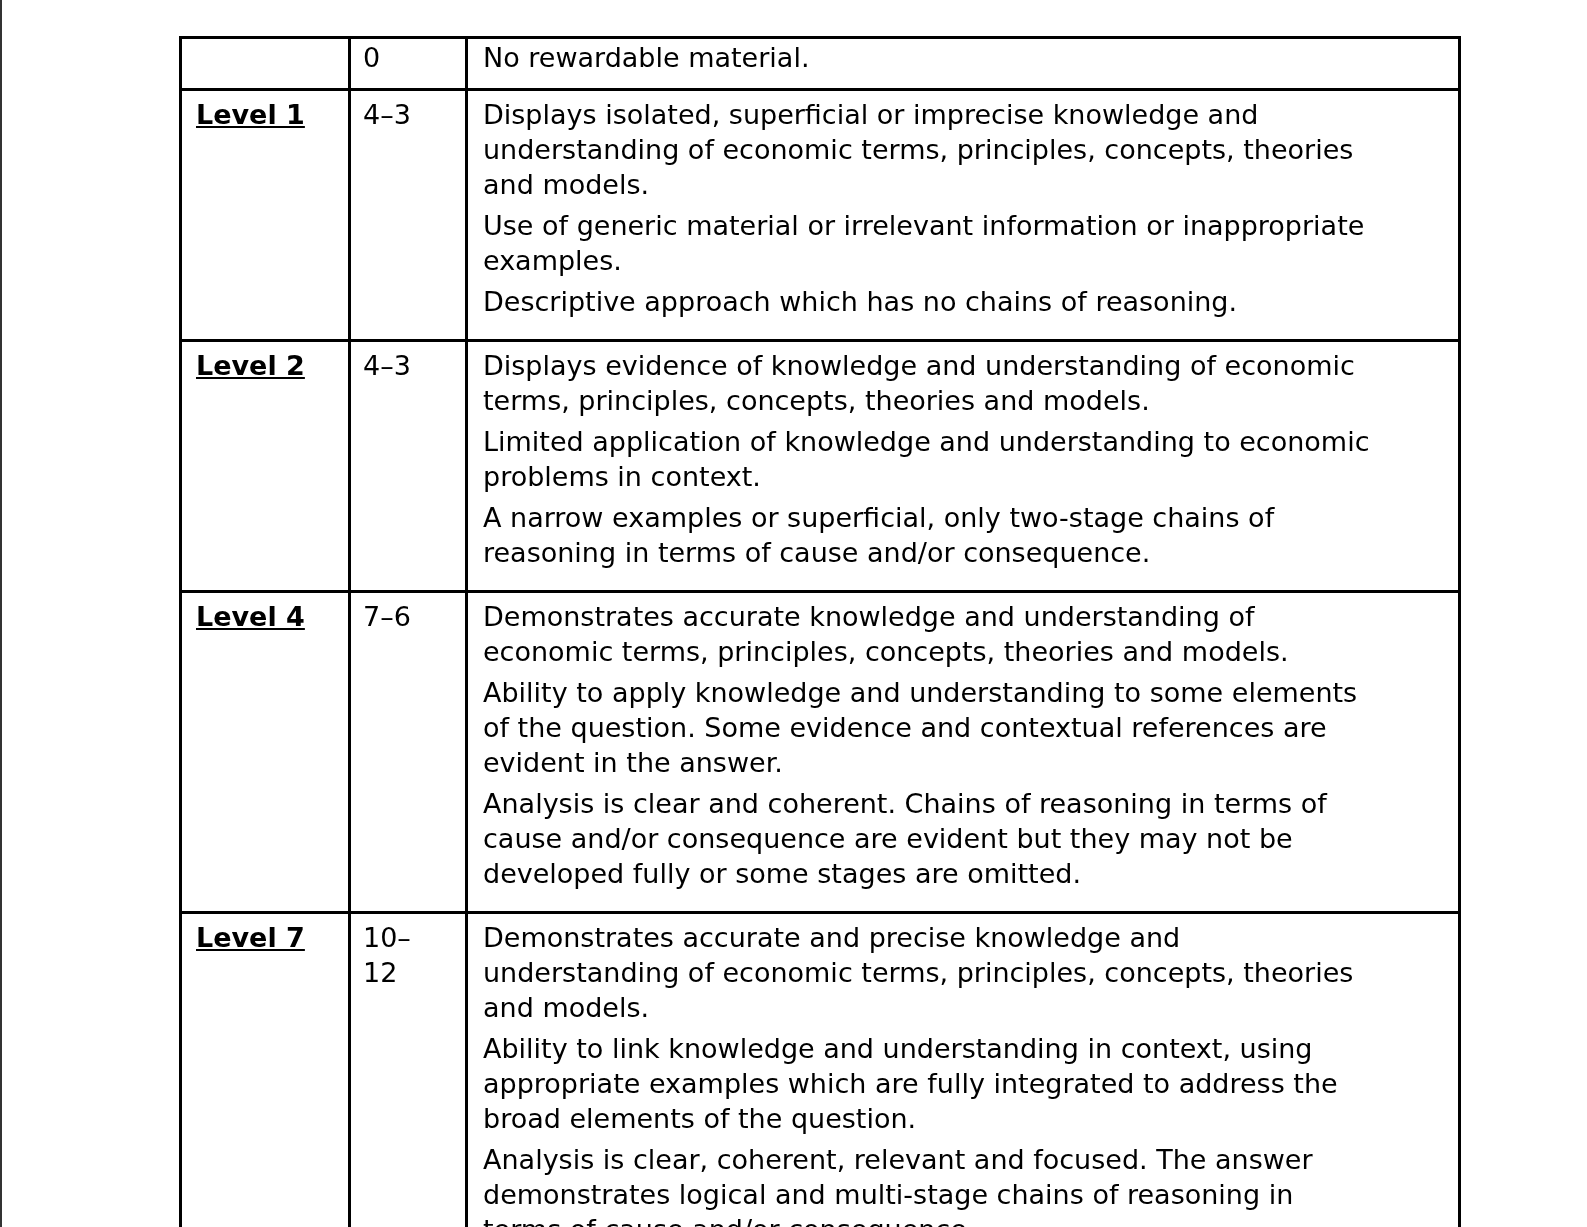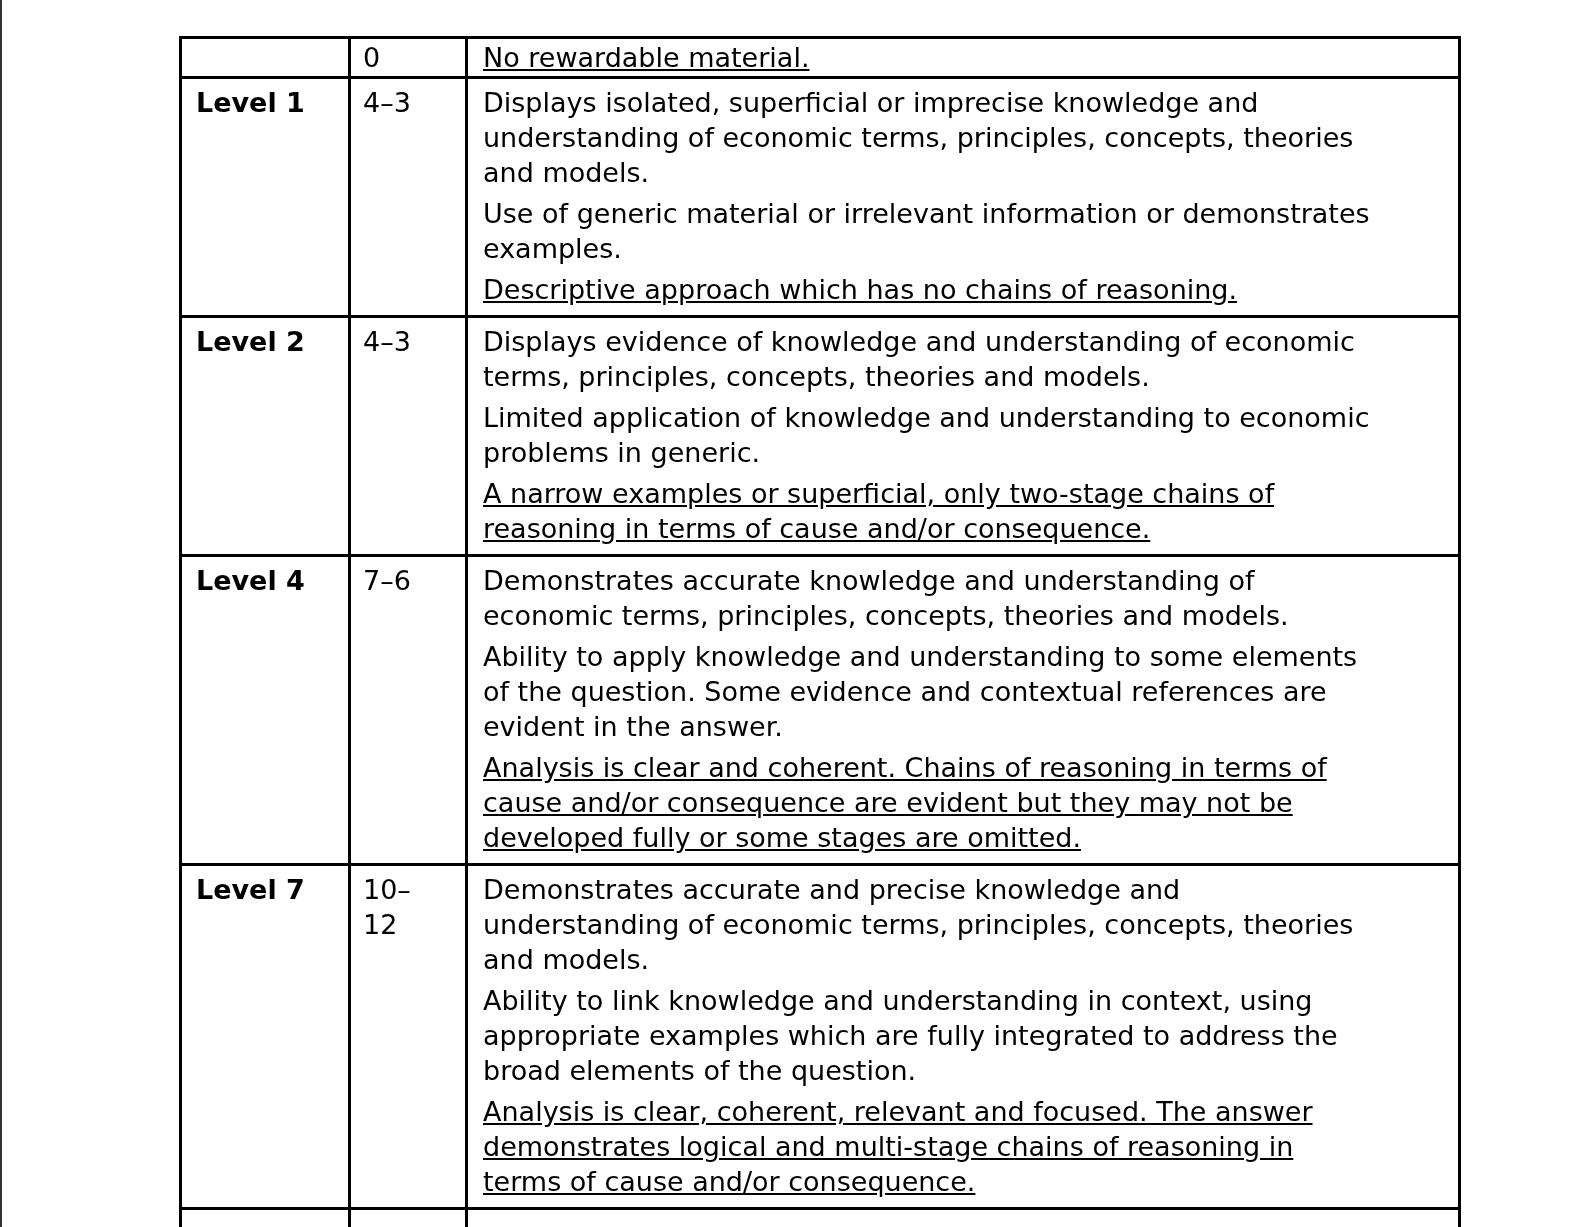--- a/index.html
+++ b/index.html
@@ -33,28 +33,28 @@
   col.c3 { width: 993px; }
   td {
     border: 3px solid #000000;
     vertical-align: top;
     padding: 6px 10px 8px 14px;
     font-size: 27px;
     line-height: 35px;
     background: #ffffff;
     overflow: hidden;
   }
-  td.col-level { font-weight: 700; padding-left: 14px; }
+  td.col-level { font-weight: 700; padding-left: 14px; text-decoration: underline; }
   td.col-marks { padding-left: 12px; white-space: pre-line; }
   td.col-desc  { padding-left: 15px; }
   p.desc-para {
     margin: 0 0 6px 0;
     white-space: pre-line;
   }
-  p.desc-para:last-child { margin-bottom: 0; text-decoration: underline; }
+  p.desc-para:last-child { margin-bottom: 12px; }
   tr.row-first td { padding-top: 1px; padding-bottom: 1px; height: 35px; }
   tr.row-last td { height: 55px; }
 </style>
 </head>
 <body>
 
 <div class="page">
   <div class="edge-line"></div>
   <table class="ms-table">
     <colgroup>
@@ -70,33 +70,33 @@
             <p class="desc-para">No rewardable material.</p>
           </td>
         </tr>
         <tr>
           <td class="col-level">Level 1</td>
           <td class="col-marks">4–3</td>
           <td class="col-desc">
             <p class="desc-para">Displays isolated, superficial or imprecise knowledge and
 understanding of economic terms, principles, concepts, theories
 and models.</p>
-            <p class="desc-para">Use of generic material or irrelevant information or demonstrates
+            <p class="desc-para">Use of generic material or irrelevant information or inappropriate
 examples.</p>
             <p class="desc-para">Descriptive approach which has no chains of reasoning.</p>
           </td>
         </tr>
         <tr>
           <td class="col-level">Level 2</td>
           <td class="col-marks">4–3</td>
           <td class="col-desc">
             <p class="desc-para">Displays evidence of knowledge and understanding of economic
 terms, principles, concepts, theories and models.</p>
             <p class="desc-para">Limited application of knowledge and understanding to economic
-problems in generic.</p>
+problems in context.</p>
             <p class="desc-para">A narrow examples or superficial, only two-stage chains of
 reasoning in terms of cause and/or consequence.</p>
           </td>
         </tr>
         <tr>
           <td class="col-level">Level 4</td>
           <td class="col-marks">7–6</td>
           <td class="col-desc">
             <p class="desc-para">Demonstrates accurate knowledge and understanding of
 economic terms, principles, concepts, theories and models.</p>

